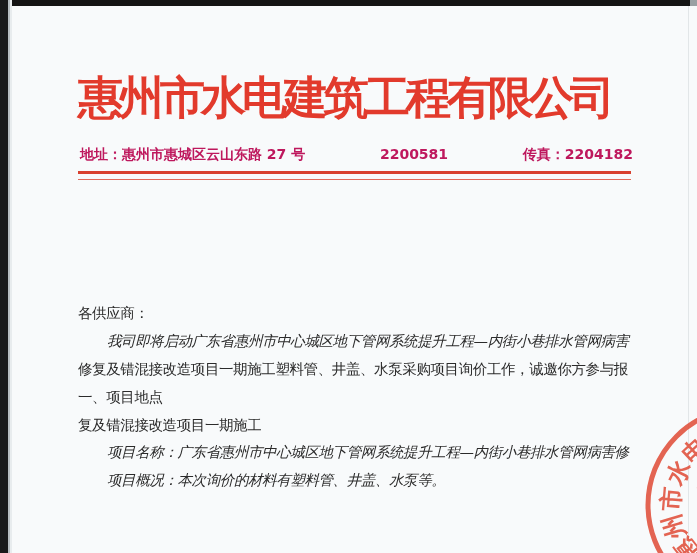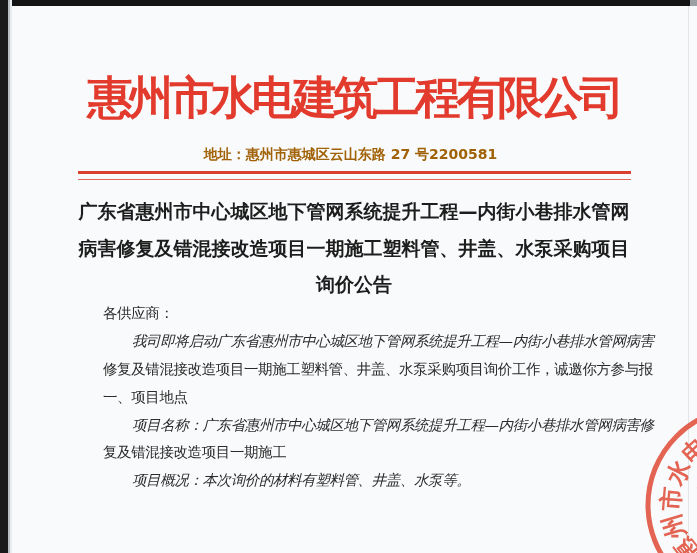--- a/index.html
+++ b/index.html
@@ -12,46 +12,46 @@
   .edge-top{position:absolute;left:0;top:0;width:690px;height:6px;background:#141414;}
   .edge-top-fade{position:absolute;left:690px;top:0;width:7px;height:6px;background:#9aa0a3;}
   .edge-left{position:absolute;left:0;top:0;width:8px;height:553px;background:#1a1a1a;}
   .edge-left-line{position:absolute;left:8px;top:0;width:2px;height:553px;background:#b9bfc2;}
   .edge-left-soft{position:absolute;left:10px;top:0;width:2px;height:553px;background:#e8ecee;}
   .edge-right-line{position:absolute;left:688px;top:6px;width:1px;height:547px;background:#e2e6e8;}
 
   
   .company-name{
     position:absolute;left:78px;top:68px;width:552px;
-    text-align:center;font-size:45px;font-weight:bold;letter-spacing:-4px;
+    text-align:left;font-size:45px;font-weight:bold;letter-spacing:-4px;
     color:#e23a2c;white-space:nowrap;
     font-family:"DejaVu Serif","Liberation Serif",serif;
   }
   .contact-line{
-    position:absolute;left:74px;top:146px;width:553px;
-    display:flex;justify-content:center;align-items:baseline;
-    font-size:14px;font-weight:bold;color:#a16207;white-space:nowrap;
+    position:absolute;left:80px;top:146px;width:553px;
+    display:flex;justify-content:space-between;align-items:baseline;
+    font-size:14px;font-weight:bold;color:#be185d;white-space:nowrap;
   }
   .rule-thick{position:absolute;left:78px;top:171px;width:553px;height:3px;background:#d8402f;}
   .rule-thin{position:absolute;left:78px;top:179px;width:553px;height:1px;background:#e06a5a;}
 
   
   .doc-title{
     position:absolute;left:58px;top:193px;width:592px;
     text-align:center;font-size:19px;font-weight:bold;color:#1d1d1d;
     line-height:36.5px;letter-spacing:0px;
   }
   .doc-title div{white-space:nowrap;}
 
   
   .body-text{
     position:absolute;left:78px;top:300px;width:560px;
     font-size:14.5px;color:#2b2b2b;letter-spacing:-0.4px;
   }
-  .body-text .line{height:27.9px;line-height:27.9px;white-space:nowrap;margin-left:25px;}
+  .body-text .line{height:27.9px;line-height:27.9px;white-space:nowrap;}
   .body-text .indent{padding-left:29px;font-style:italic;}
 
   
   .stamp{position:absolute;left:635px;top:395px;width:220px;height:220px;opacity:0.85;}
   .stamp text{font-size:24px;font-weight:bold;
     font-family:"DejaVu Sans","Liberation Sans",sans-serif;}
 </style>
 </head>
 <body>
 
@@ -62,38 +62,34 @@
   <div class="edge-left"></div>
   <div class="edge-left-line"></div>
   <div class="edge-left-soft"></div>
   <div class="edge-right-line"></div>
 
   <div class="company-name">惠州市水电建筑工程有限公司</div>
 
   <div class="contact-line">
     <span>地址：惠州市惠城区云山东路 27 号</span>
     <span>2200581</span>
+    <span>传真：2204182</span>
   </div>
 
   <div class="rule-thick"></div>
   <div class="rule-thin"></div>
 
-  <div class="doc-title">
-    <div>广东省惠州市中心城区地下管网系统提升工程—内街小巷排水管网</div>
-    <div>病害修复及错混接改造项目一期施工塑料管、井盖、水泵采购项目</div>
-    <div>询价公告</div>
-  </div>
 
   <div class="body-text">
     <div class="line">各供应商：</div>
     <div class="line indent">我司即将启动广东省惠州市中心城区地下管网系统提升工程—内街小巷排水管网病害</div>
     <div class="line">修复及错混接改造项目一期施工塑料管、井盖、水泵采购项目询价工作，诚邀你方参与报</div>
     <div class="line">一、项目地点</div>
+    <div class="line">复及错混接改造项目一期施工</div>
     <div class="line indent">项目名称：广东省惠州市中心城区地下管网系统提升工程—内街小巷排水管网病害修</div>
-    <div class="line">复及错混接改造项目一期施工</div>
     <div class="line indent">项目概况：本次询价的材料有塑料管、井盖、水泵等。</div>
   </div>
 
   <svg class="stamp" viewBox="0 0 220 220" width="220" height="220">
     <circle cx="110" cy="110" r="97" fill="none" stroke-width="5" stroke="#e04a35"></circle>
     <polygon points="110,58 122.5,92 158.5,92.8 129.8,114.6 140.3,149.2 110,128.6 79.7,149.2 90.2,114.6 61.5,92.8 97.5,92" fill="#e04a35"></polygon>
     <g>
         <text transform="rotate(-128 110 110)" x="110" y="44" text-anchor="middle" fill="#e04a35">惠</text>
         <text transform="rotate(-106.66666666666667 110 110)" x="110" y="44" text-anchor="middle" fill="#e04a35">州</text>
         <text transform="rotate(-85.33333333333334 110 110)" x="110" y="44" text-anchor="middle" fill="#e04a35">市</text>

